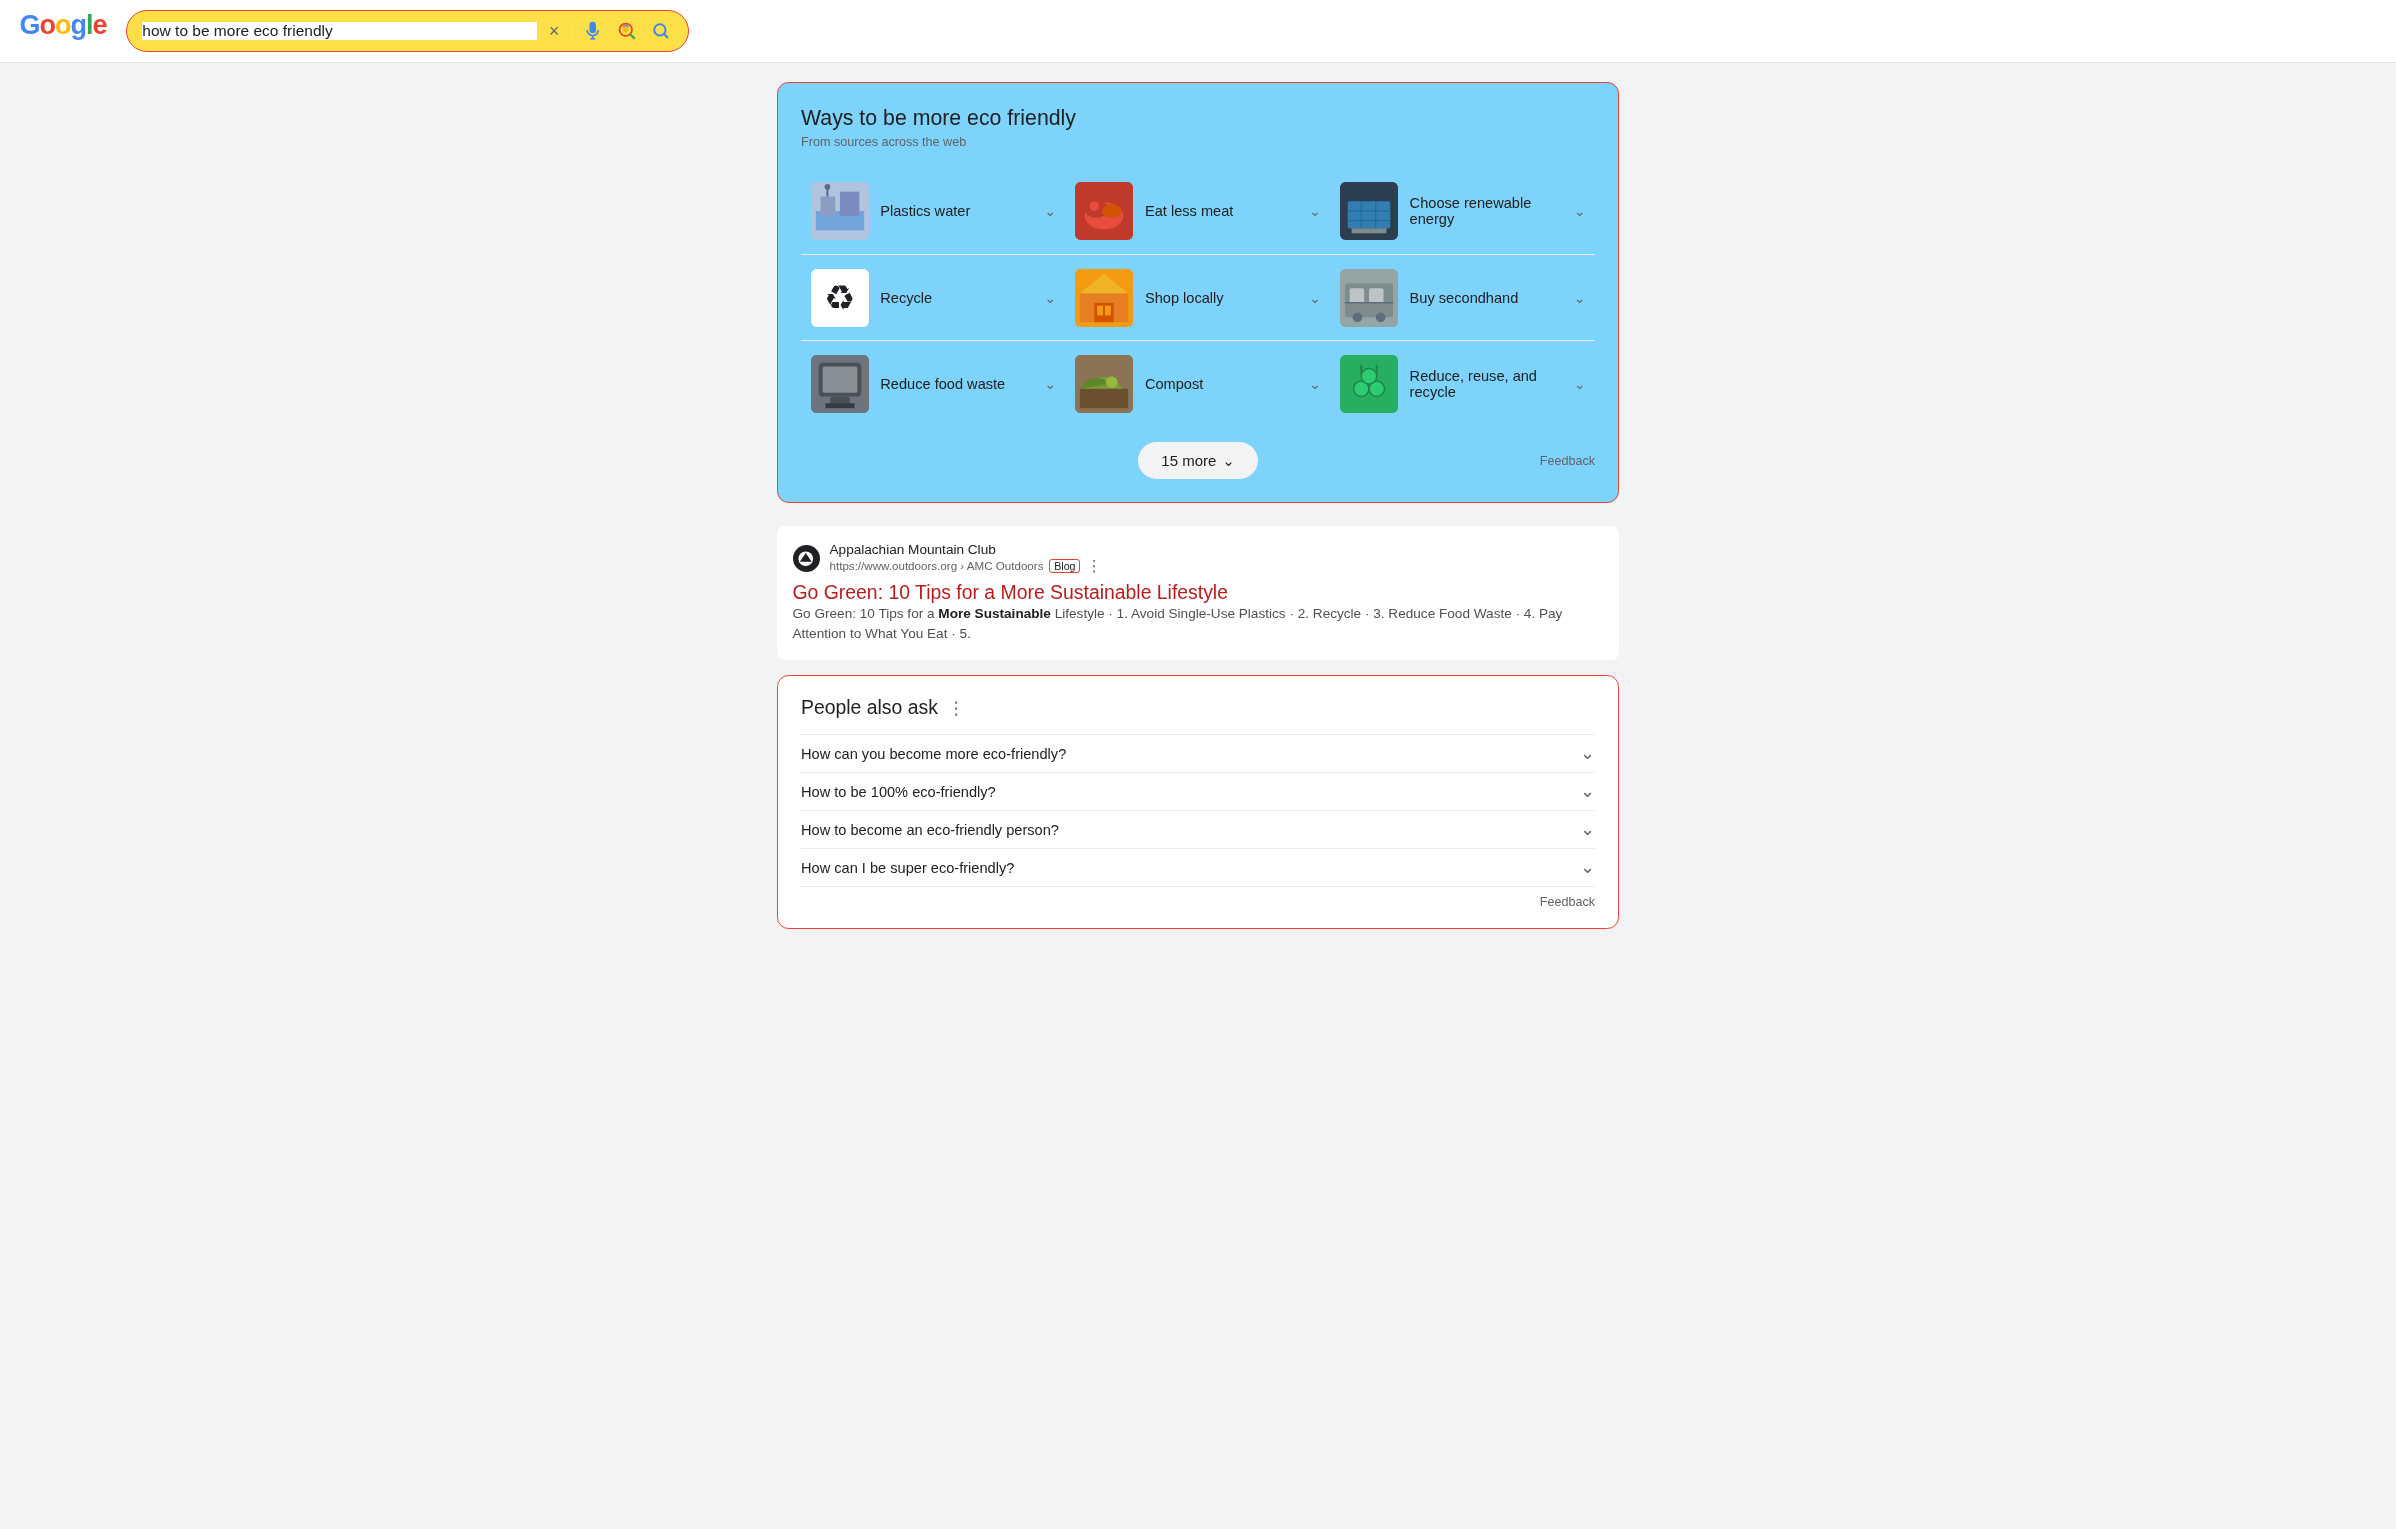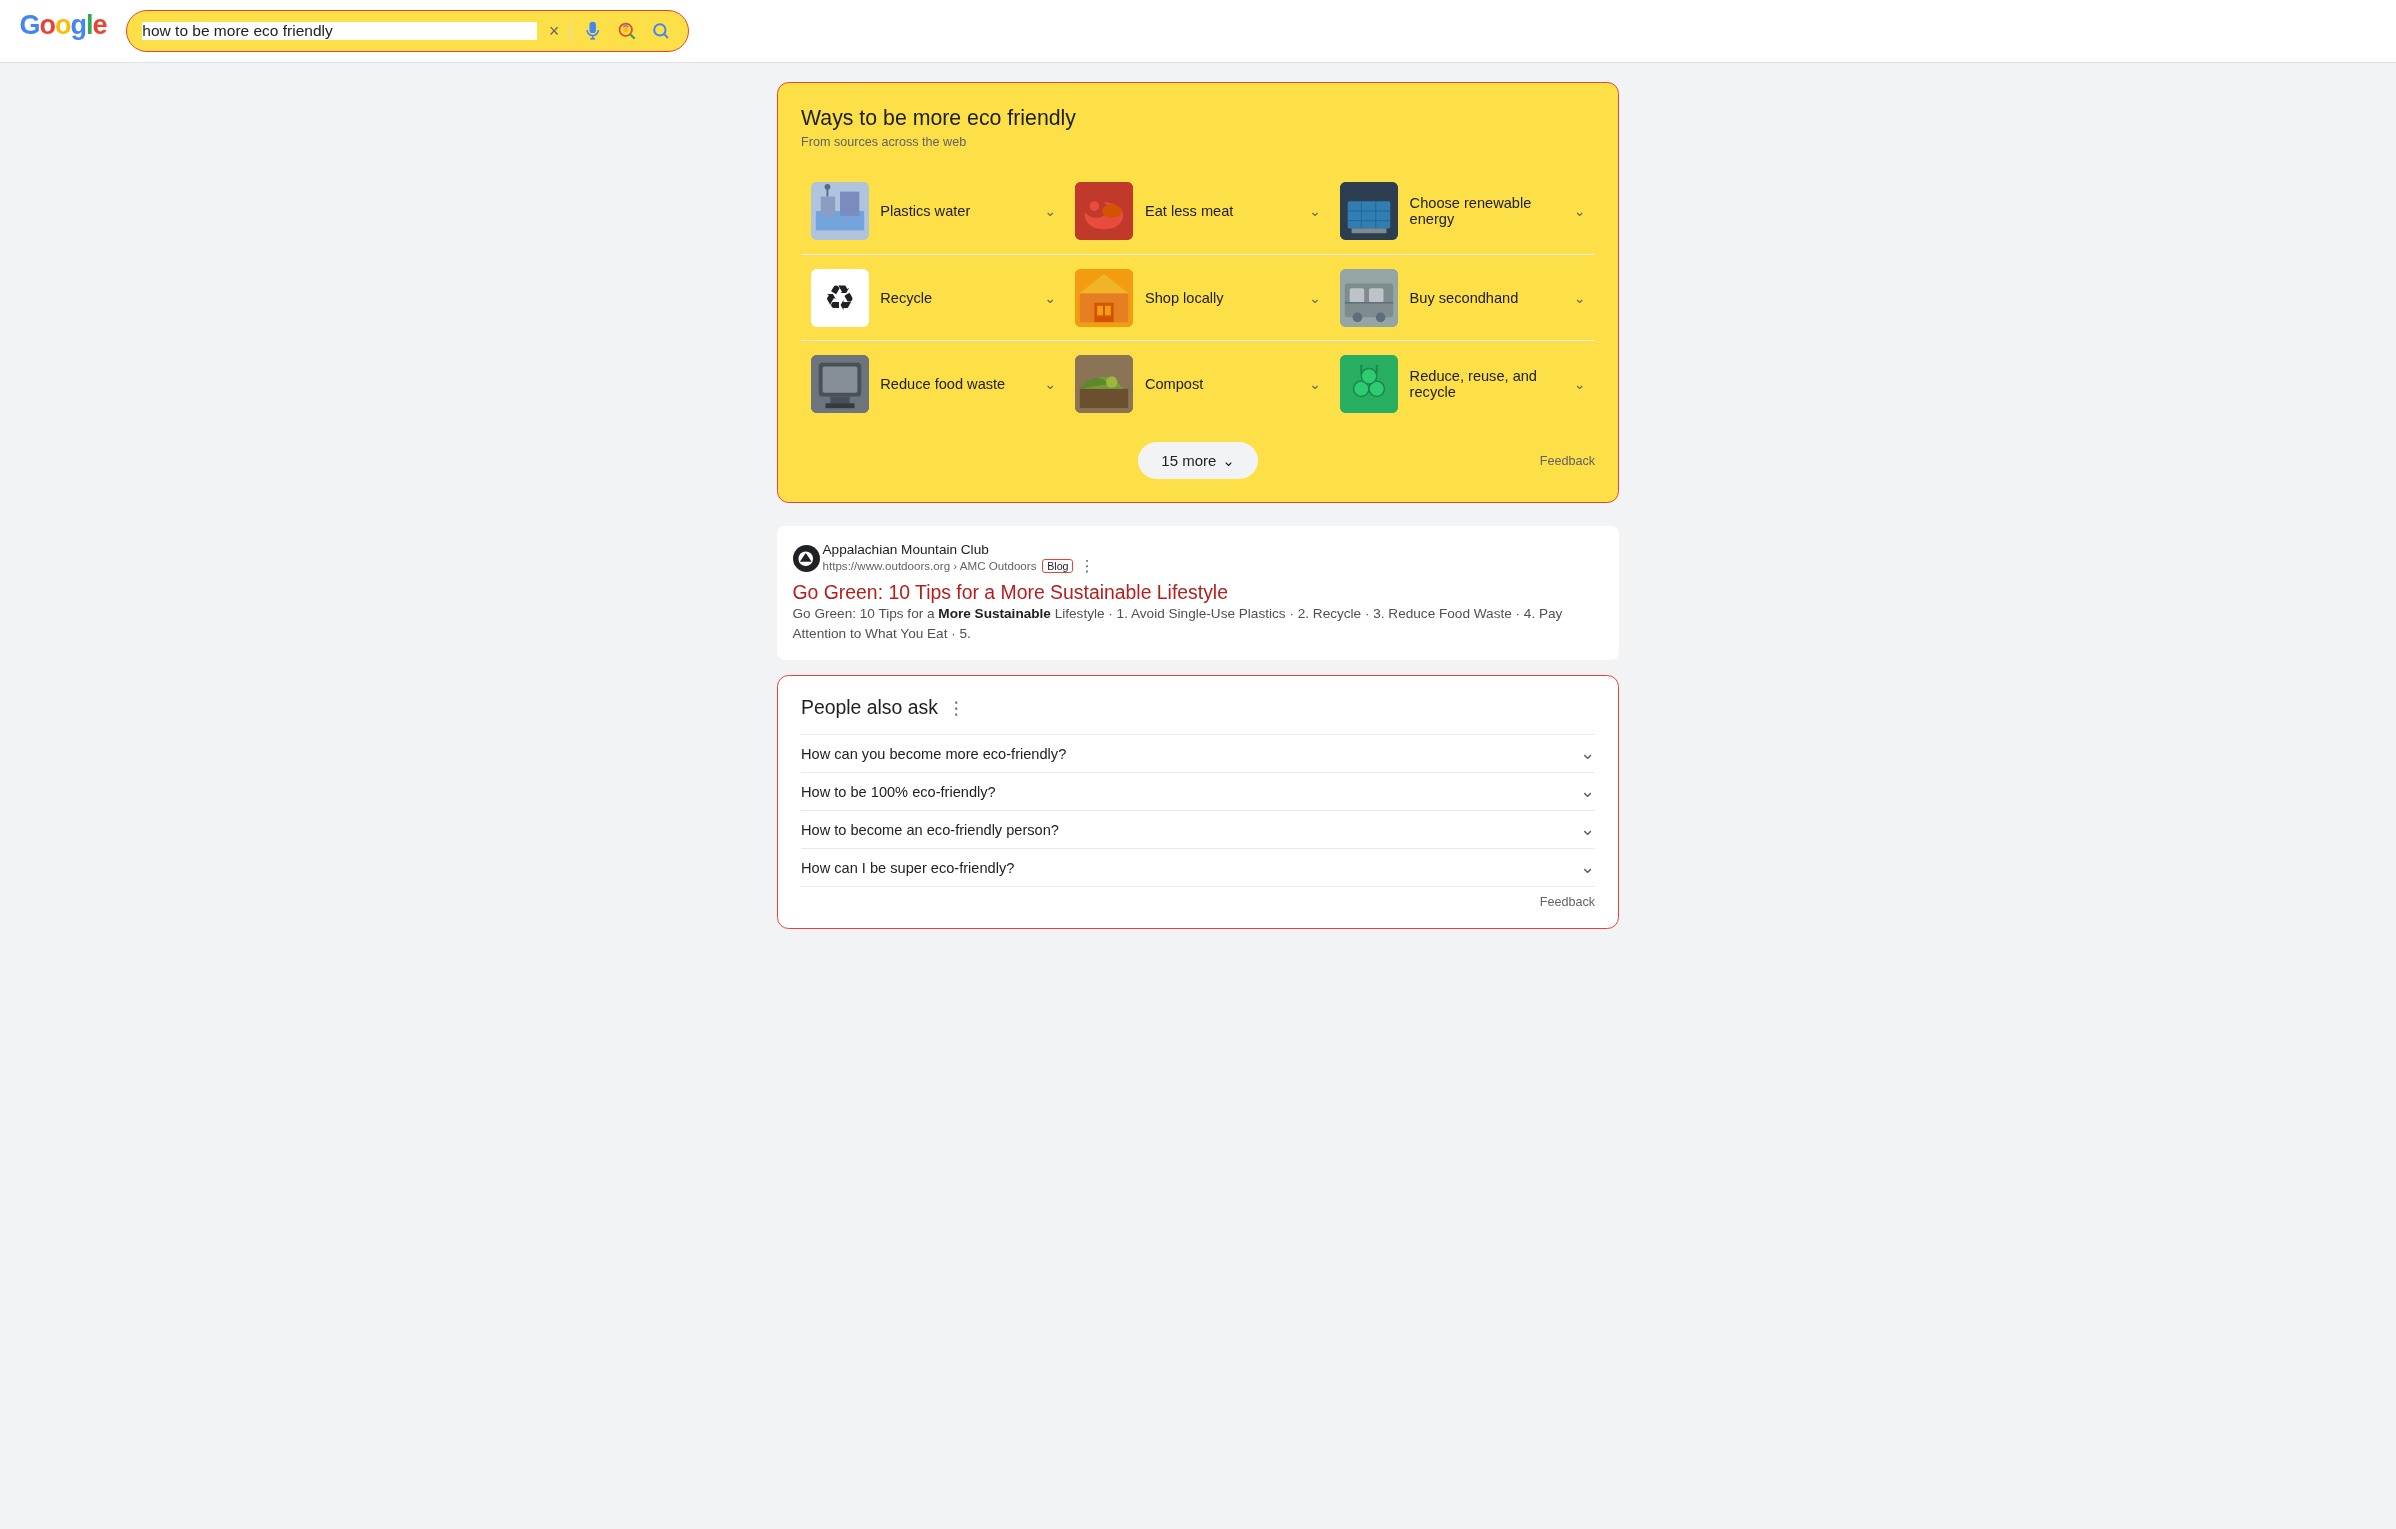--- a/index.html
+++ b/index.html
@@ -64,21 +64,21 @@
     }
 
     .main-content {
       max-width: 873px;
       margin: 19.4px auto;
       padding: 0 15.5px;
     }
 
     
     .eco-card {
-      background: #fde047;
+      background: #7dd3fc;
       border: 1.9px solid #EA4335;
       border-radius: 11.6px;
       padding: 23px;
       margin-bottom: 23px;
     }
     .eco-card-title {
       font-size: 21.3px;
       font-weight: 400;
       color: #202124;
       margin-bottom: 3.9px;
@@ -163,21 +163,21 @@
     
     .search-result {
       background: white;
       padding: 15.5px;
       border-radius: 7.8px;
       margin-bottom: 15.5px;
     }
     .result-source {
       display: flex;
       align-items: center;
-      gap: 3px;
+      gap: 10px;
       margin-bottom: 5.8px;
     }
     .source-favicon {
       width: 27px;
       height: 27px;
       border-radius: 50%;
       background: #202124;
       display: flex;
       align-items: center;
       justify-content: center;

